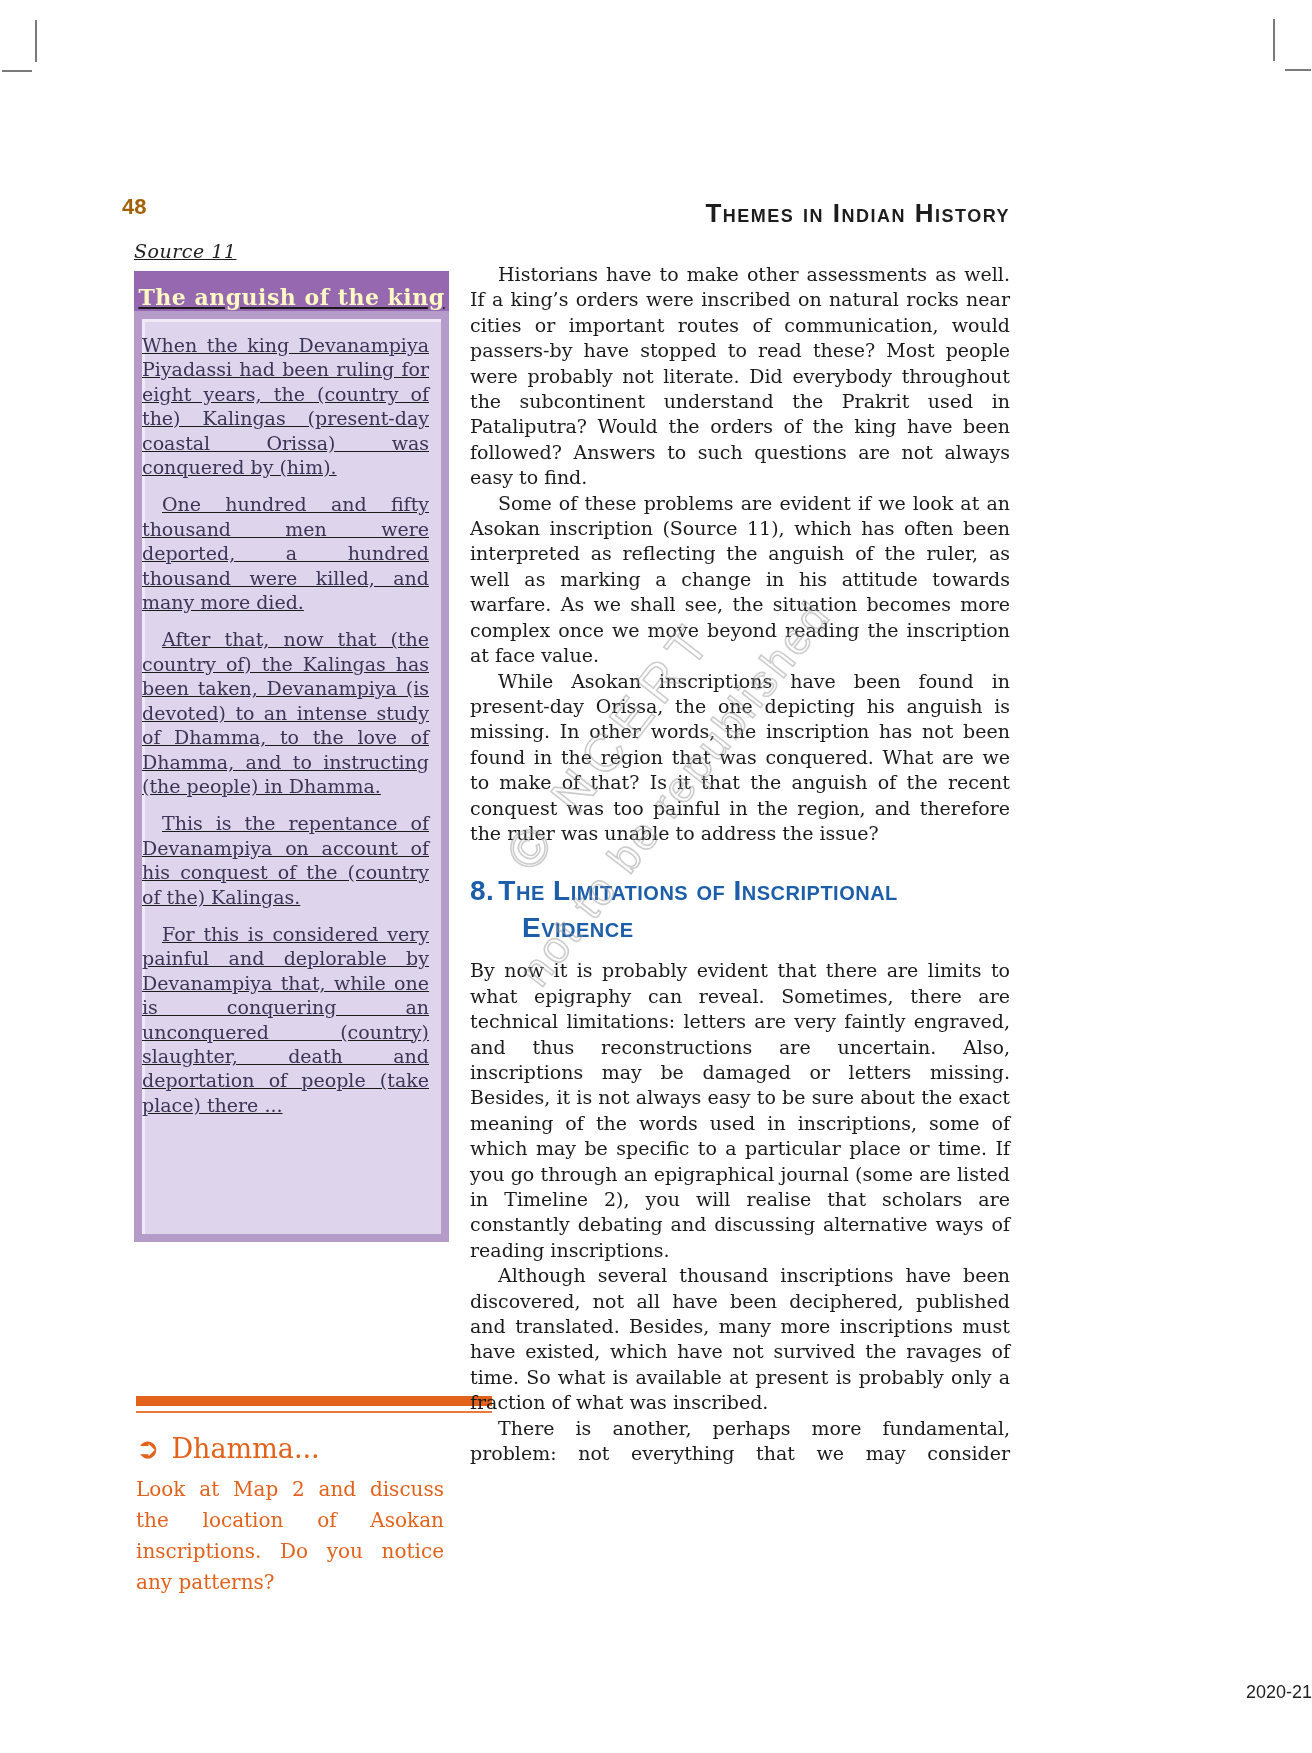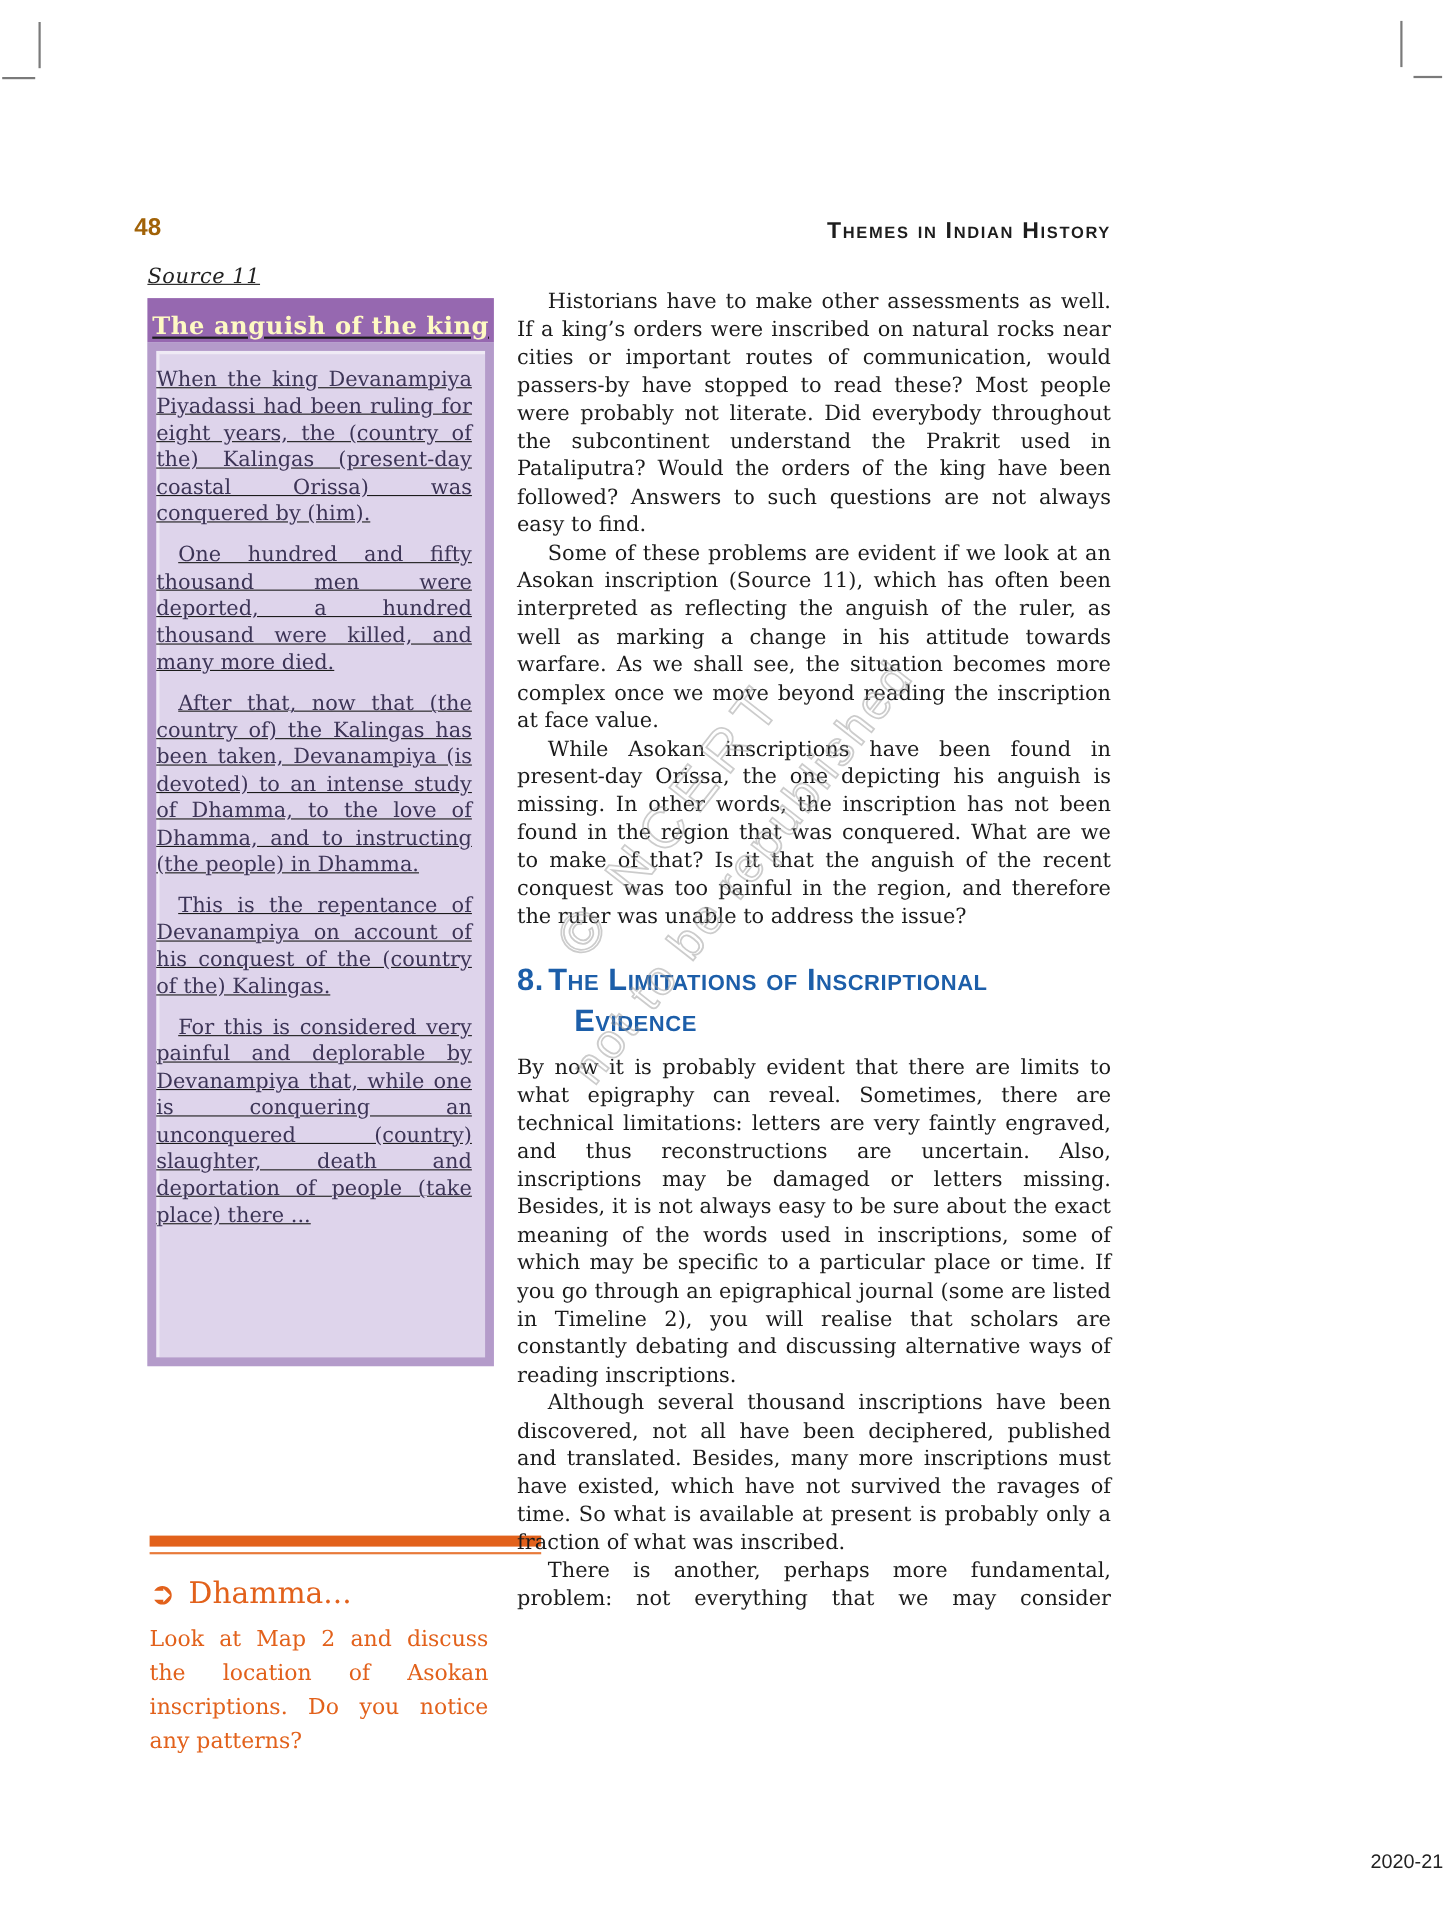--- a/index.html
+++ b/index.html
@@ -23,21 +23,21 @@
   
   .page-number {
     position: absolute; left: 122px; top: 194px;
     font-family: "Liberation Sans", sans-serif;
     font-size: 22px; font-weight: bold; color: #a16207;
   }
   .running-head {
     position: absolute; right: 302px; top: 198px;
     font-family: "Liberation Sans", sans-serif;
     font-variant: small-caps;
-    font-size: 21px; font-weight: bold; letter-spacing: 1.5px; color: #1d1d1d;
+    font-size: 26px; font-weight: bold; letter-spacing: 1.5px; color: #1d1d1d;
   }
 
   
   .left-col { position: absolute; left: 134px; top: 240px; width: 315px; text-decoration: underline; }
   .source-label {
     font-style: italic; font-size: 19px; color: #222;
     margin-bottom: 9px; letter-spacing: 0.5px;
   }
   .source-box { width: 315px; }
   .source-title {

